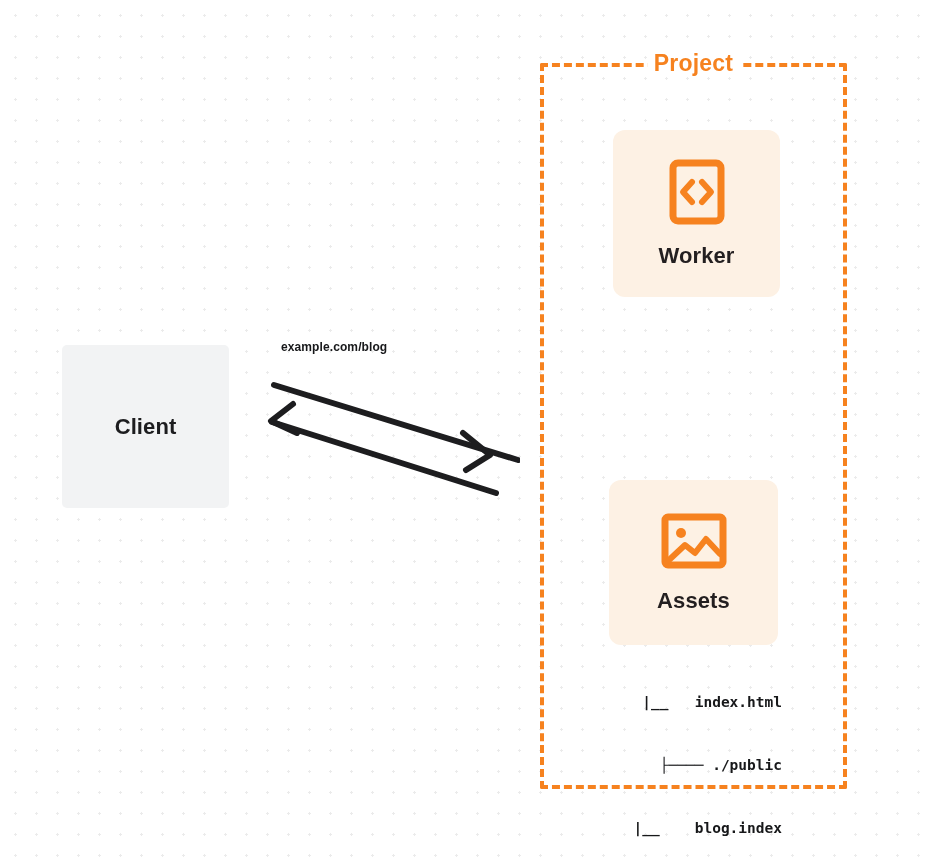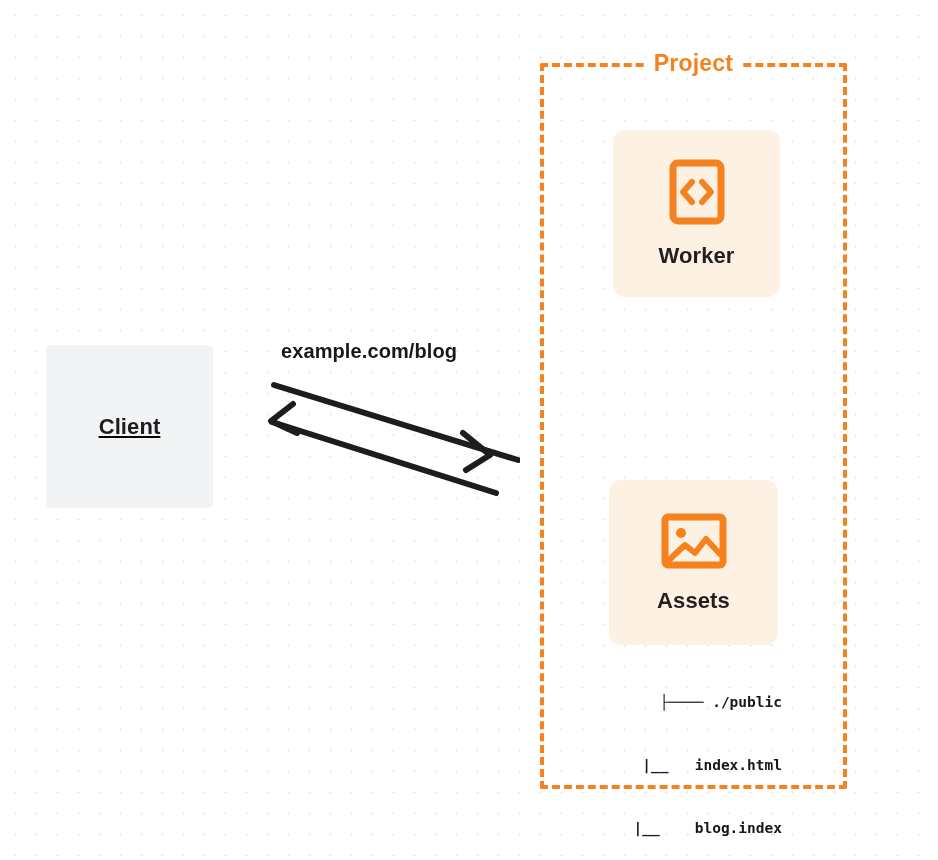--- a/index.html
+++ b/index.html
@@ -19,30 +19,29 @@
     height: 860px;
     background-color: #ffffff;
     background-image: radial-gradient(circle, #ebebeb 1.3px, transparent 1.4px);
     background-size: 21px 21px;
     background-position: 5px 5px;
   }
 
   
   .client-node {
     position: absolute;
-    left: 46px;
+    left: 62px;
     top: 345px;
     width: 167px;
     height: 163px;
     background-color: #f2f3f4;
     border-radius: 5px;
     display: flex;
     align-items: center;
     justify-content: center;
-    text-decoration: underline;
   }
   .client-label {
     font-size: 22px;
     font-weight: bold;
     color: #1d1d1f;
     letter-spacing: 0.1px;
   }
 
   
   .arrows-svg {
@@ -50,21 +49,21 @@
     left: 250px;
     top: 360px;
     width: 270px;
     height: 155px;
   }
 
   .edge-label {
     position: absolute;
     left: 281px;
     top: 340px;
-    font-size: 20px;
+    font-size: 12px;
     font-weight: bold;
     color: #17181a;
     white-space: nowrap;
     letter-spacing: 0.1px;
   }
 
   
   .project-container {
     position: absolute;
     left: 540px;
@@ -186,19 +185,19 @@
       <svg width="66" height="58" viewBox="0 0 66 58">
         <rect x="4" y="5" width="58" height="48" rx="3" ry="3" fill="none" stroke="#f6821f" stroke-width="7"></rect>
         <circle cx="20" cy="21" r="5" fill="#f6821f"></circle>
         <polyline points="8,48 24,33 34,41 45,27 59,42" fill="none" stroke="#f6821f" stroke-width="6" stroke-linecap="round" stroke-linejoin="round"></polyline>
       </svg>
     </span>
     <span class="node-label">Assets</span>
   </div>
 
   <div class="file-tree">
+    <span class="tree-row">    |__   index.html</span>
     <span class="tree-row">├──── ./public</span>
-    <span class="tree-row">    |__   index.html</span>
     <span class="tree-row">    |__    blog.index</span>
     
   </div>
 
 </div>
 
 </body></html>

